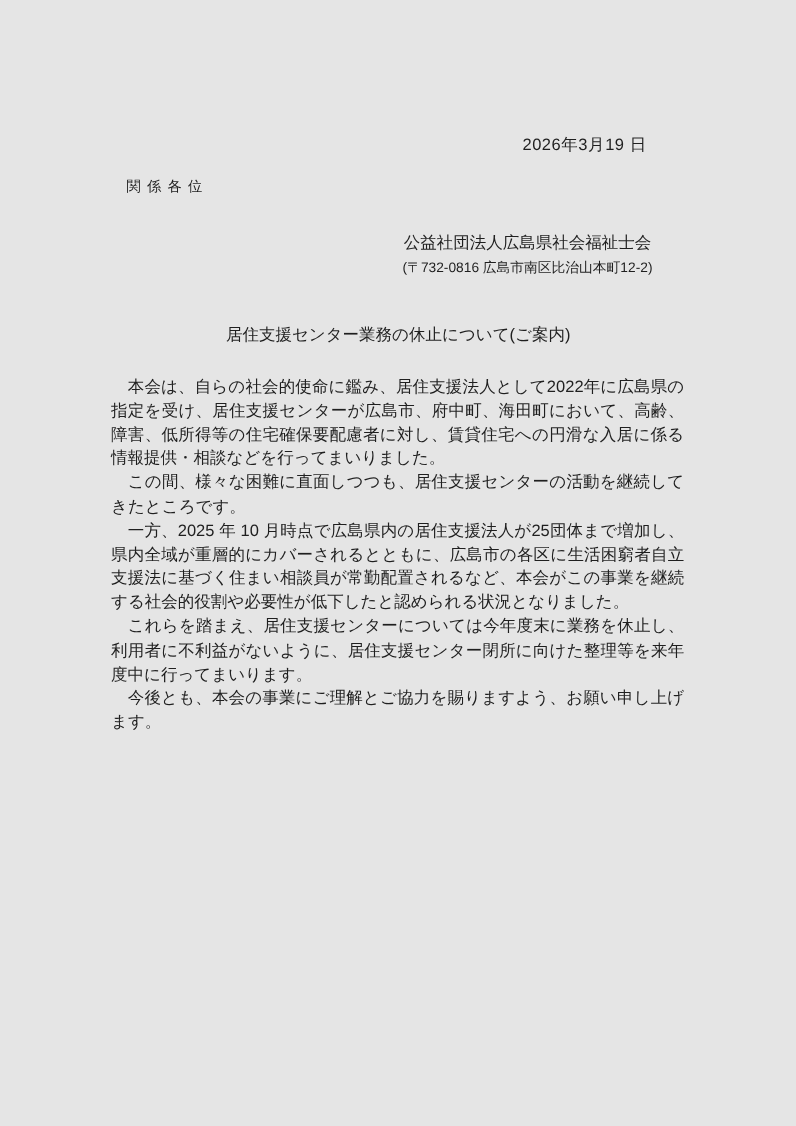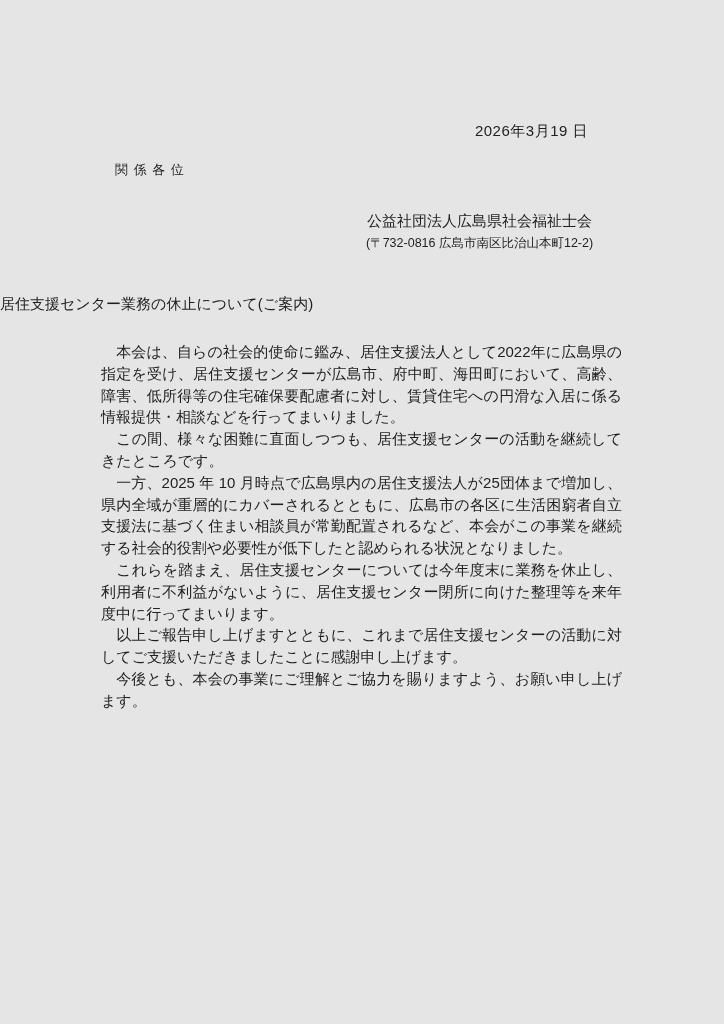--- a/index.html
+++ b/index.html
@@ -34,20 +34,21 @@
       left: 366px;
     }
     .sender .org   { font-size: 15px; line-height: 24px; text-align: center; }
     .sender .chair { font-size: 15px; line-height: 24px; }
     .sender .addr  { font-size: 12.5px; line-height: 21px; }
     .subject {
       position: absolute;
       top: 295px;
       left: 0;
       width: 724px;
+      text-align: center;
       font-size: 15px;
     }
     .letter-body {
       position: absolute;
       top: 341px;
       left: 101px;
       width: 521px;
       font-size: 15px;
       line-height: 21.8px;
       text-align: justify;
@@ -70,16 +71,15 @@
     <div class="addr">(〒732-0816 広島市南区比治山本町12-2)</div>
   </div>
 
   <div class="subject">居住支援センター業務の休止について(ご案内)</div>
 
   <div class="letter-body">
     <p>　本会は、自らの社会的使命に鑑み、居住支援法人として2022年に広島県の指定を受け、居住支援センターが広島市、府中町、海田町において、高齢、障害、低所得等の住宅確保要配慮者に対し、賃貸住宅への円滑な入居に係る情報提供・相談などを行ってまいりました。</p>
     <p>　この間、様々な困難に直面しつつも、居住支援センターの活動を継続してきたところです。</p>
     <p>　一方、2025 年 10 月時点で広島県内の居住支援法人が25団体まで増加し、県内全域が重層的にカバーされるとともに、広島市の各区に生活困窮者自立支援法に基づく住まい相談員が常勤配置されるなど、本会がこの事業を継続する社会的役割や必要性が低下したと認められる状況となりました。</p>
     <p>　これらを踏まえ、居住支援センターについては今年度末に業務を休止し、利用者に不利益がないように、居住支援センター閉所に向けた整理等を来年度中に行ってまいります。</p>
-    <p>　以上ご報告申し上げますとともに、これまで居住支援センターの活動に対してご支援いただきましたことに感謝申し上げます。</p>
     <p>　今後とも、本会の事業にご理解とご協力を賜りますよう、お願い申し上げます。</p>
   </div>
 </div>
 
 </body></html>

